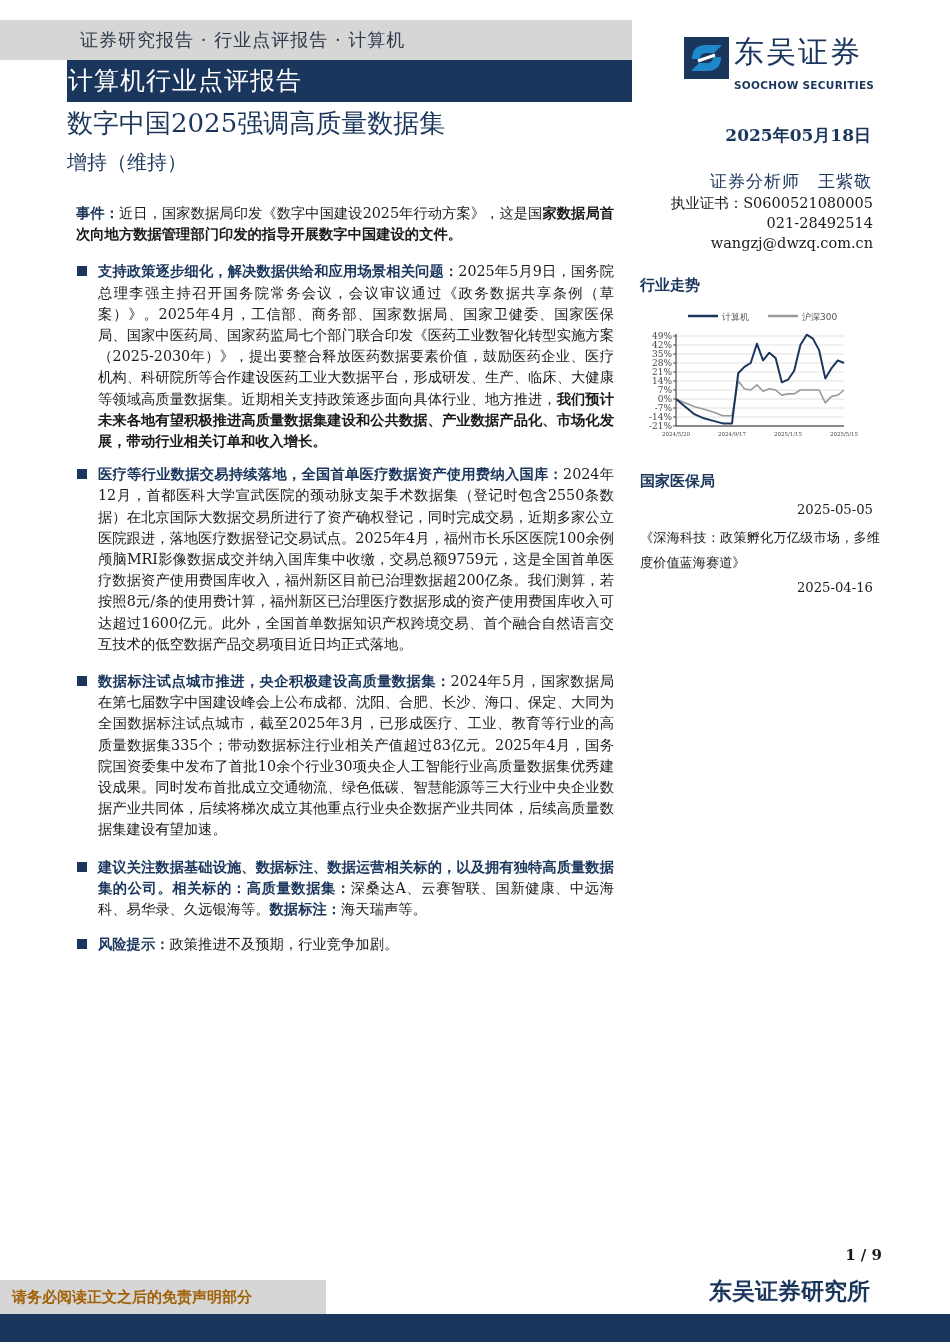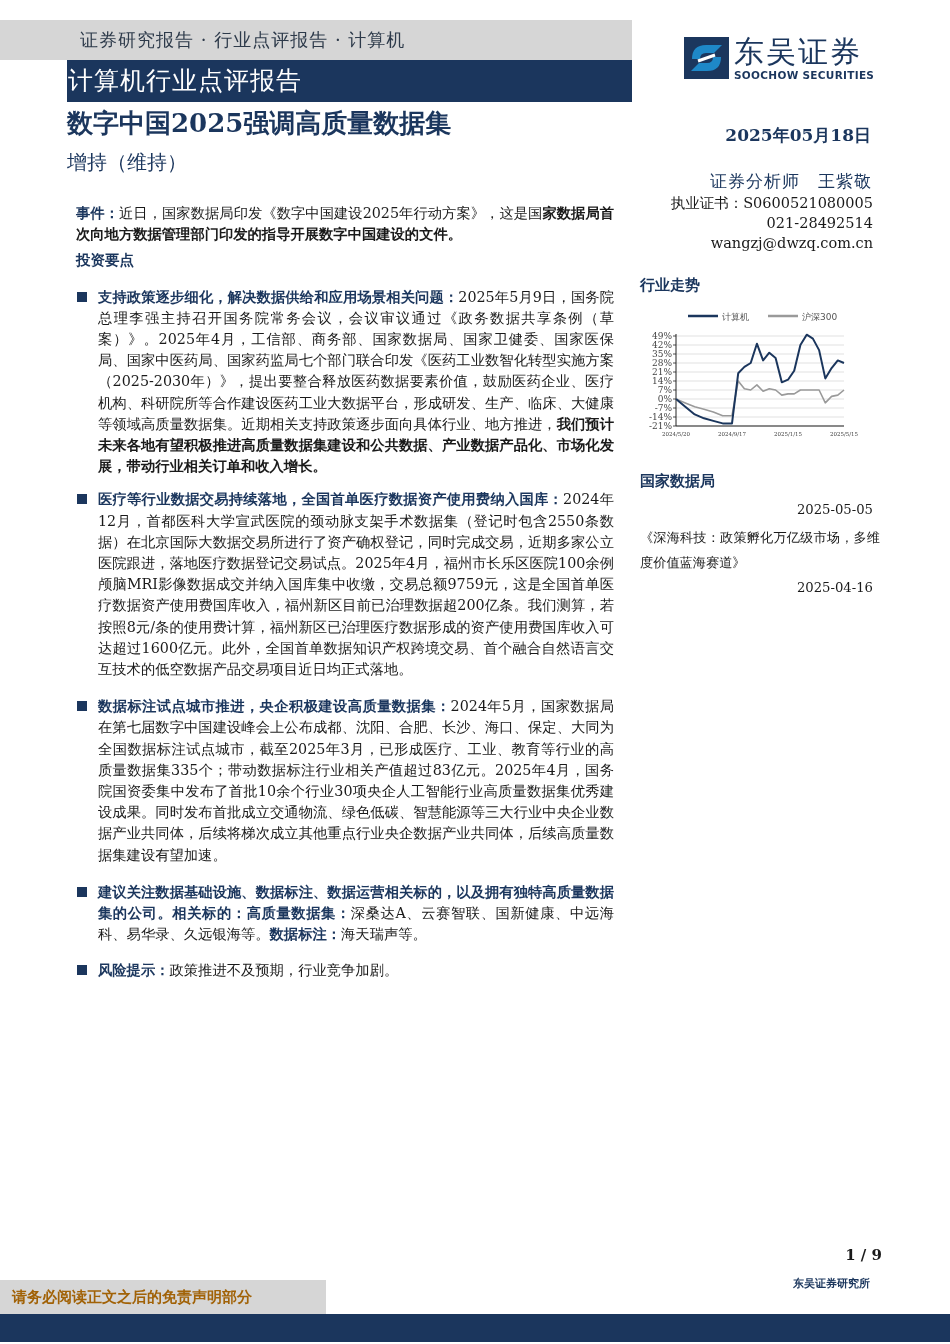--- a/index.html
+++ b/index.html
@@ -4,27 +4,27 @@
 <style>
   * { box-sizing: border-box; margin: 0; padding: 0; }
   html, body { width: 950px; height: 1344px; background: #ffffff; overflow: hidden; }
   body { position: relative; font-family: "DejaVu Serif", "Liberation Serif", serif; color: #1a1a1a; }
 
   .hdr-grey { position: absolute; left: 0; top: 20px; width: 632px; height: 40px; background: #d6d6d6; }
   .hdr-grey-text { position: absolute; left: 80px; top: 28px; font-size: 18px; color: #2d3a4a; letter-spacing: 1px; }
   .hdr-navy { position: absolute; left: 67px; top: 60px; width: 565px; height: 42px; background: #1b365d; }
   .hdr-navy-text { position: absolute; left: 68px; top: 64px; font-size: 25px; color: #ffffff; letter-spacing: 1px; }
 
-  .title { position: absolute; left: 67px; top: 106px; font-size: 26px; font-weight: bold; color: #1b365d; }
+  .title { position: absolute; left: 67px; top: 106px; font-size: 26px; font-weight: normal; color: #1b365d; }
   .rating { position: absolute; left: 67px; top: 149px; font-size: 20px; color: #1b365d; }
 
   .logo { position: absolute; left: 684px; top: 35px; width: 196px; height: 48px; }
   .logo-mark { position: absolute; left: 0; top: 2px; width: 45px; height: 42px; }
   .logo-cn { position: absolute; left: 50px; top: -3px; font-family: "DejaVu Sans", "Liberation Sans", sans-serif; font-size: 30px; color: #1b365d; letter-spacing: 2px; }
-  .logo-en { position: absolute; left: 50px; top: 34px; font-family: "DejaVu Sans", "Liberation Sans", sans-serif; font-size: 10.5px; font-weight: bold; color: #1b365d; letter-spacing: 0.3px; text-align: center; }
+  .logo-en { position: absolute; left: 50px; top: 44px; font-family: "DejaVu Sans", "Liberation Sans", sans-serif; font-size: 10.5px; font-weight: bold; color: #1b365d; letter-spacing: 0.3px; text-align: center; }
 
   .date { position: absolute; right: 79px; top: 124px; font-size: 17px; font-weight: bold; color: #1b365d; }
   .analyst { position: absolute; right: 78px; top: 170px; font-size: 17px; font-weight: normal; color: #1b365d; letter-spacing: 1px; }
   .analyst .gap { display: inline-block; width: 18px; }
   .contact { position: absolute; right: 77px; font-size: 14.5px; color: #1a1a1a; text-align: right; }
 
   .main { position: absolute; left: 76px; top: 203px; width: 538px; font-size: 14.3px; line-height: 21.2px; }
   .event { text-align: justify; }
   .event .lbl { color: #1b365d; font-weight: bold; }
   .event .bold { font-weight: bold; }
@@ -36,21 +36,21 @@
 
   .side-head { position: absolute; left: 640px; font-size: 15px; font-weight: bold; color: #1b365d; }
   .chart { position: absolute; left: 640px; top: 300px; width: 250px; height: 150px; }
   .chart svg { display: block; }
 
   .related { position: absolute; left: 640px; top: 497px; width: 240px; font-size: 13.2px; line-height: 25px; }
   .related .rtitle { text-align: justify; }
   .related .rdate { text-align: right; padding-right: 7px; }
 
   .pageno { position: absolute; right: 68px; top: 1246px; font-size: 15px; font-weight: bold; color: #1a1a1a; }
-  .foot-org { position: absolute; right: 80px; top: 1276px; font-size: 11px; font-weight: bold; color: #1b365d; }
+  .foot-org { position: absolute; right: 80px; top: 1276px; font-size: 23px; font-weight: bold; color: #1b365d; }
   .foot-grey { position: absolute; left: 0; top: 1280px; width: 326px; height: 35px; background: #d6d6d6; }
   .foot-grey-text { position: absolute; left: 12px; top: 1288px; font-size: 15px; font-weight: bold; color: #a16207; }
   .foot-navy { position: absolute; left: 0; top: 1314px; width: 950px; height: 28px; background: #1b365d; }
 </style>
 </head>
 <body>
 
 <div class="hdr-grey"></div>
 <div class="hdr-grey-text">证券研究报告 · 行业点评报告 · 计算机</div>
 <div class="hdr-navy"></div>
@@ -74,21 +74,20 @@
   <span>证券分析师</span><span class="gap"></span><span>王紫敬</span>
 </div>
 <div class="contact" style="top:194px">执业证书：S0600521080005</div>
 <div class="contact" style="top:215px">021-28492514</div>
 <div class="contact" style="top:235px">wangzj@dwzq.com.cn</div>
 
 <div class="main">
   <div class="event">
     <span class="lbl">事件：</span><span>近日，国家数据局印发《数字中国建设2025年行动方案》，这是国</span><span class="bold">家数据局首次向地方数据管理部门印发的指导开展数字中国建设的文件。</span>
   </div>
-  <div class="sec-head">投资要点</div>
 
 
   <div class="bullet" style="margin-top:16px">
     <span class="sq"></span>
     <span class="hl">支持政策逐步细化，解决数据供给和应用场景相关问题：</span><span>2025年5月9日，国务院总理李强主持召开国务院常务会议，会议审议通过《政务数据共享条例（草案）》。2025年4月，工信部、商务部、国家数据局、国家卫健委、国家医保局、国家中医药局、国家药监局七个部门联合印发《医药工业数智化转型实施方案（2025-2030年）》，提出要整合释放医药数据要素价值，鼓励医药企业、医疗机构、科研院所等合作建设医药工业大数据平台，形成研发、生产、临床、大健康等领域高质量数据集。近期相关支持政策逐步面向具体行业、地方推进，</span><span class="bk">我们预计未来各地有望积极推进高质量数据集建设和公共数据、产业数据产品化、市场化发展，带动行业相关订单和收入增长。</span>
   </div>
 
   <div class="bullet" style="margin-top:12px">
     <span class="sq"></span>
     <span class="hl">医疗等行业数据交易持续落地，全国首单医疗数据资产使用费纳入国库：</span><span>2024年12月，首都医科大学宣武医院的颈动脉支架手术数据集（登记时包含2550条数据）在北京国际大数据交易所进行了资产确权登记，同时完成交易，近期多家公立医院跟进，落地医疗数据登记交易试点。2025年4月，福州市长乐区医院100余例颅脑MRI影像数据成交并纳入国库集中收缴，交易总额9759元，这是全国首单医疗数据资产使用费国库收入，福州新区目前已治理数据超200亿条。我们测算，若按照8元/条的使用费计算，福州新区已治理医疗数据形成的资产使用费国库收入可达超过1600亿元。此外，全国首单数据知识产权跨境交易、首个融合自然语言交互技术的低空数据产品交易项目近日均正式落地。</span>
@@ -154,21 +153,21 @@
       <line x1="36" y1="126" x2="204" y2="126" stroke="#222" stroke-width="1"></line>
       <text x="36" y="136" font-size="5.5" fill="#444" text-anchor="middle" font-family="DejaVu Serif, serif">2024/5/20</text>
       <text x="92" y="136" font-size="5.5" fill="#444" text-anchor="middle" font-family="DejaVu Serif, serif">2024/9/17</text>
       <text x="148" y="136" font-size="5.5" fill="#444" text-anchor="middle" font-family="DejaVu Serif, serif">2025/1/15</text>
       <text x="204" y="136" font-size="5.5" fill="#444" text-anchor="middle" font-family="DejaVu Serif, serif">2025/5/15</text>
       <polyline points="36.0,99.0 45.3,102.9 54.7,106.7 64.0,109.3 73.3,111.9 82.7,115.7 92.0,115.7 98.2,81.0 104.4,88.7 110.7,90.0 116.9,84.9 123.1,91.3 129.3,88.7 135.6,90.0 141.8,95.1 148.0,93.9 154.2,93.9 160.4,90.0 166.7,90.0 172.9,90.0 179.1,90.0 185.3,102.9 191.6,96.4 197.8,95.1 204.0,90.0" fill="none" stroke="#9a9a9a" stroke-width="1.6" stroke-linejoin="round"></polyline>
       <polyline points="36.0,99.0 45.3,106.7 54.7,114.4 64.0,118.3 73.3,120.9 82.7,123.4 92.0,123.4 98.2,73.3 104.4,66.9 110.7,63.0 116.9,43.7 123.1,60.4 129.3,52.7 135.6,57.9 141.8,82.3 148.0,79.7 154.2,70.7 160.4,45.0 166.7,34.7 172.9,38.6 179.1,50.1 185.3,78.4 191.6,68.1 197.8,60.4 204.0,63.0" fill="none" stroke="#1b365d" stroke-width="2" stroke-linejoin="round"></polyline>
     </svg>
 </div>
 
-<div class="side-head" style="top:472px">国家数据局</div>
+<div class="side-head" style="top:472px">国家医保局</div>
 <div class="related">
   <div class="rdate">2025-05-05</div>
   <div class="rtitle" style="margin-top:3px">《深海科技：政策孵化万亿级市场，多维度价值蓝海赛道》</div>
   <div class="rdate">2025-04-16</div>
 </div>
 
 <div class="pageno">1 / 9</div>
 <div class="foot-org">东吴证券研究所</div>
 <div class="foot-grey"></div>
 <div class="foot-grey-text">请务必阅读正文之后的免责声明部分</div>

